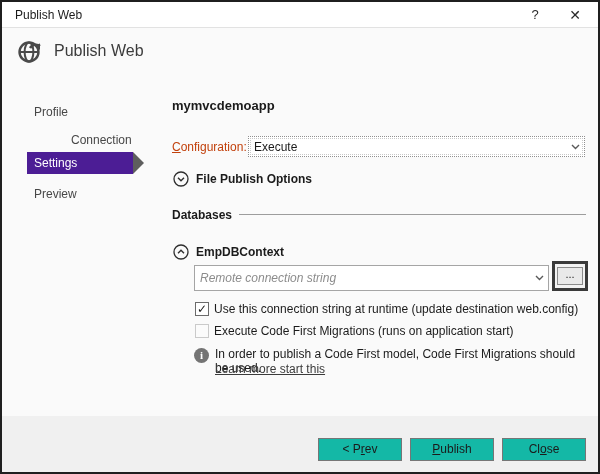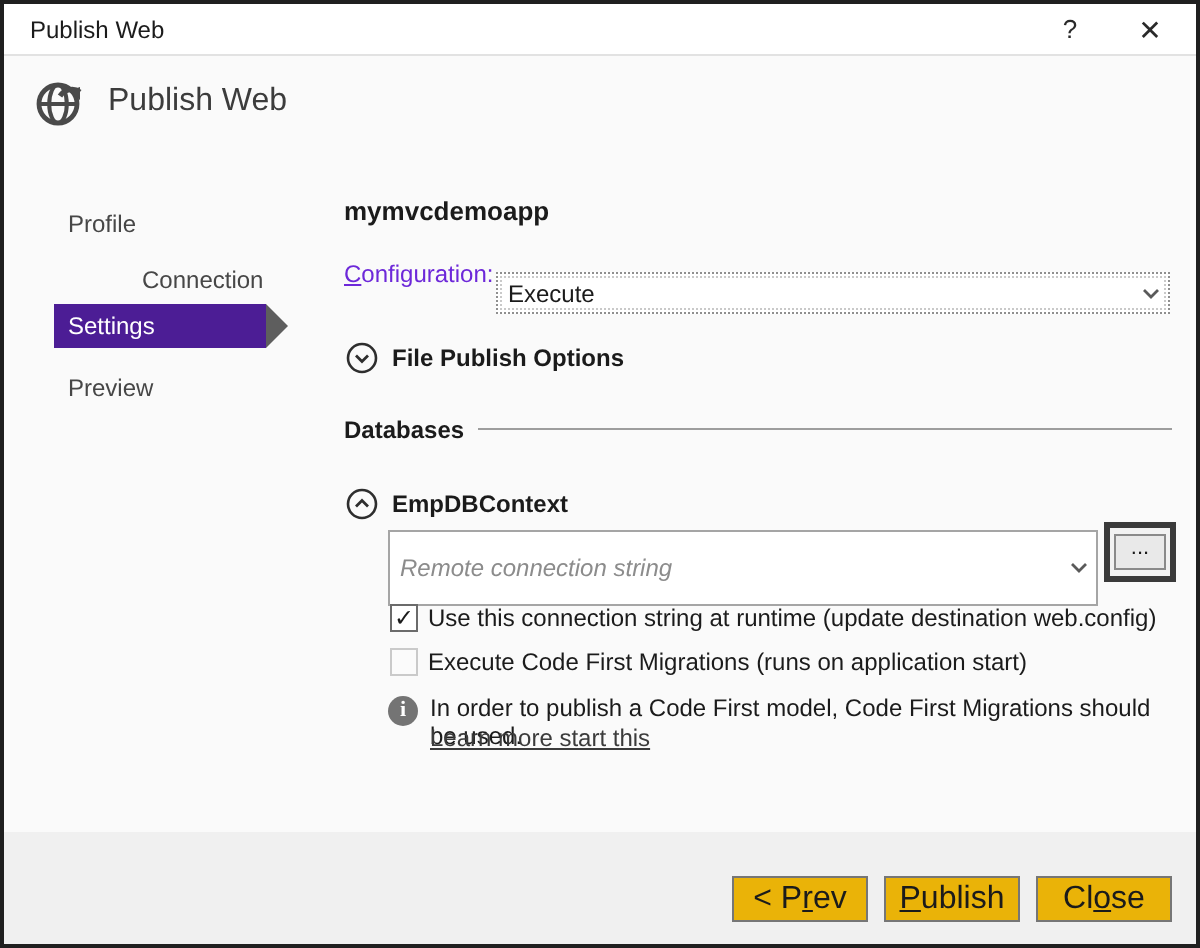--- a/index.html
+++ b/index.html
@@ -51,32 +51,32 @@
     border-left: 11px solid #5e5e5e;
   }
   .pos-profile    { top: 99px; }
   .pos-connection { top: 127px; margin-left: 37px; }
   .pos-settings   { top: 150px; }
   .pos-preview    { top: 181px; }
 
   
   .app-name { position: absolute; left: 170px; top: 96px; font-size: 13px; font-weight: bold; color: #1b1b1b; }
 
-  .field-label { position: absolute; left: 170px; top: 128px; font-size: 12px; color: #6d28d9; }
+  .field-label { position: absolute; left: 170px; top: 138px; font-size: 12px; color: #c2410c; }
   .mn { text-decoration: underline; }
 
   .combo {
     position: absolute; background: #ffffff; display: flex; align-items: center;
   }
   .combo-config {
     left: 246px; top: 134px; width: 337px; height: 21px;
     border: 1px dotted #8f8f8f; outline: 1px dotted #c9c9c9; outline-offset: -3px;
   }
   .combo-conn {
-    left: 192px; top: 263px; width: 355px; height: 38px;
+    left: 192px; top: 263px; width: 355px; height: 26px;
     border: 1px solid #a5a5a5;
   }
   .combo-text { flex: 1; font-size: 12px; color: #1b1b1b; padding-left: 5px; white-space: nowrap; overflow: hidden; }
   .combo-text.placeholder { color: #8c8c8c; font-style: italic; }
   .combo-arrow { width: 18px; height: 100%; display: flex; align-items: center; justify-content: center; }
 
   .section-row { position: absolute; display: flex; align-items: center; }
   .row-fpo   { left: 171px; top: 169px; }
   .row-empdb { left: 171px; top: 242px; }
   .disclosure-icon { width: 16px; height: 16px; }
@@ -117,22 +117,22 @@
   }
   .info-text { position: absolute; left: 213px; top: 345px; width: 372px; font-size: 12px; color: #1b1b1b; }
   .info-link { position: absolute; left: 213px; top: 360px; font-size: 12px; color: #3b3b3b; text-decoration: underline; cursor: pointer; }
 
   
   .footer-strip { position: absolute; left: 0; right: 0; bottom: 0; height: 56px; background: #f0f0f0; }
   .footer-buttons {
     position: absolute; right: 12px; bottom: 11px; display: flex; gap: 8px;
   }
   .dlg-btn {
-    width: 68px; height: 23px; background: #eab308; border: 1px solid #767676;
-    font-size: 16px; color: #1b1b1b; text-align: center; line-height: 21px;
+    width: 84px; height: 23px; background: #14b8a6; border: 1px solid #767676;
+    font-size: 12px; color: #1b1b1b; text-align: center; line-height: 21px;
     font-family: "Liberation Sans", sans-serif; cursor: default;
   }
 
   svg { display: block; }
 </style>
 </head>
 <body>
 
 <div class="dialog">
 

